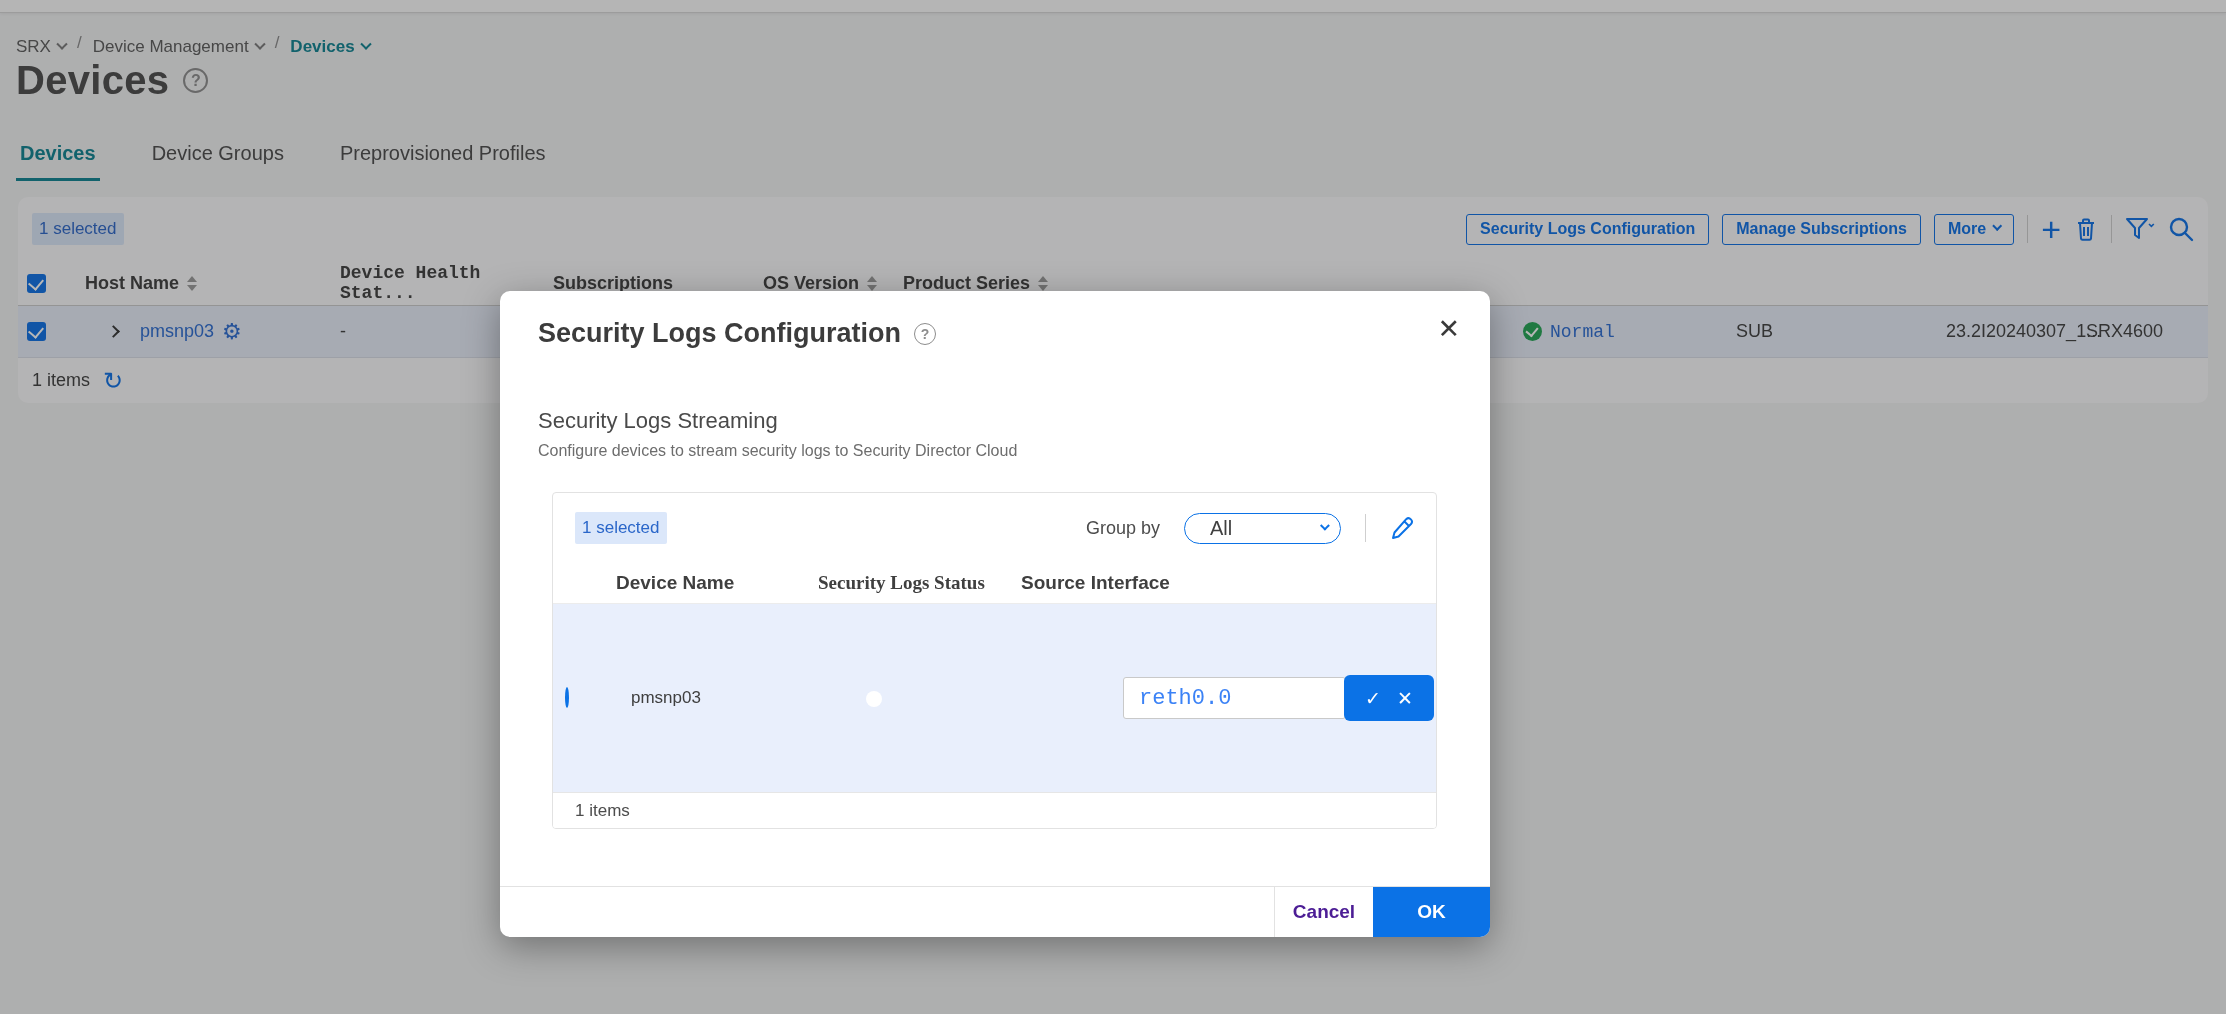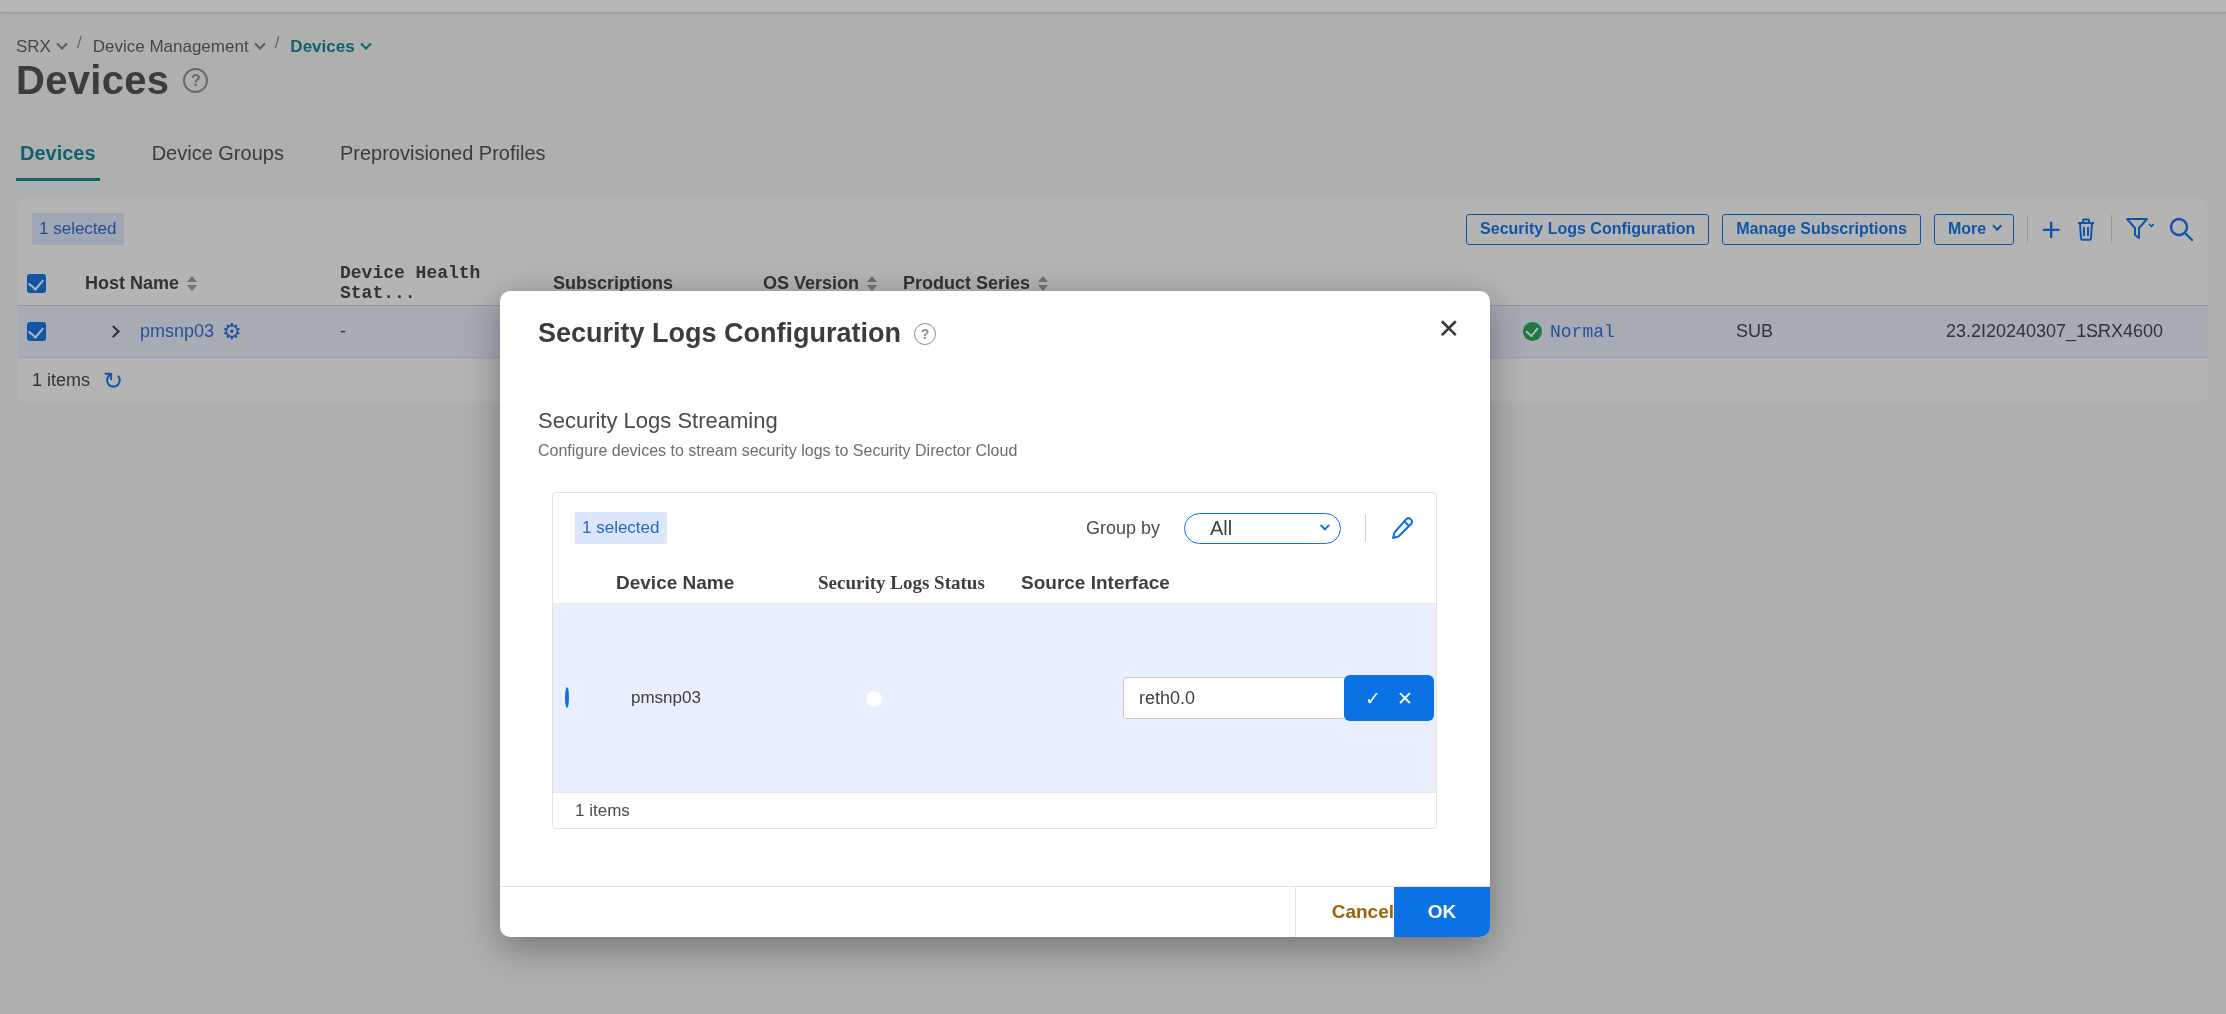--- a/index.html
+++ b/index.html
@@ -111,32 +111,32 @@
   .ic3 { width:203px;font-family:Liberation Serif, serif; }
   .ic4 { flex:1; }
   .inner-row-zone { height:188px; background:#e9effc; display:flex; align-items:center; }
   .radio { width:20px; height:20px; border:2px solid #0b72e6; border-radius:50%; position:relative; background:#fff; cursor:pointer; }
   .radio::after { content:""; position:absolute; inset:3px; background:#0b72e6; border-radius:50%; }
   .ic2 .devname { padding-left:15px; font-size:17px; color:#3f3f3f; }
   .toggle { margin-left:66px; width:35px; height:20px; border-radius:10px; background:#0b72e6; position:relative; cursor:pointer; }
   .toggle::after { content:""; position:absolute; right:2px; top:2px; width:16px; height:16px; background:#fff; border-radius:50%; }
   .src-wrap { display:flex; align-items:center; padding-left:102px; }
   .src-input { width:223px; height:42px; border:1px solid #c9c9c9; border-radius:3px; padding:0 15px;
-               font-family:Liberation Sans, sans-serif; font-size:18px; color:#404040; background:#fff; }
+               font-family:Liberation Mono, monospace; font-size:22px; color:#3b82f6; background:#fff; }
   .confirm-group { margin-left:-2px; width:90px; height:46px; background:#0b72e6; border-radius:6px;
                    display:flex; align-items:center; justify-content:center; gap:16px; color:#fff; font-size:19px; cursor:pointer; }
   .confirm-group span { font-family:"DejaVu Sans",sans-serif; }
   .inner-tfoot { height:37px; border-top:1px solid #e6e6e6; display:flex; align-items:center; padding-left:22px;
                  font-size:17px; color:#4c4c4c; background:#fff; }
 
   .modal-footer { position:absolute; left:0; right:0; bottom:0; height:51px; border-top:1px solid #e2e2e2;
                   display:flex; justify-content:flex-end; }
   .btn-cancel { width:99px; height:100%; border:none; border-left:1px solid #e2e2e2; background:#fff;
-                color:#a16207; font-family:"Liberation Sans",sans-serif; font-size:19px; font-weight:700; cursor:pointer;text-align:right; }
-  .btn-ok { width:96px; height:100%; border:none; background:#0b72e6; color:#fff;
+                color:#4c1d95; font-family:"Liberation Sans",sans-serif; font-size:19px; font-weight:700; cursor:pointer; }
+  .btn-ok { width:117px; height:100%; border:none; background:#0b72e6; color:#fff;
             font-family:"Liberation Sans",sans-serif; font-size:19px; font-weight:700;
             border-bottom-right-radius:10px; cursor:pointer; }
 </style>
 </head>
 <body>
 
 <div class="topbar"></div>
 
 <div class="breadcrumb">
   <span class="crumb">

